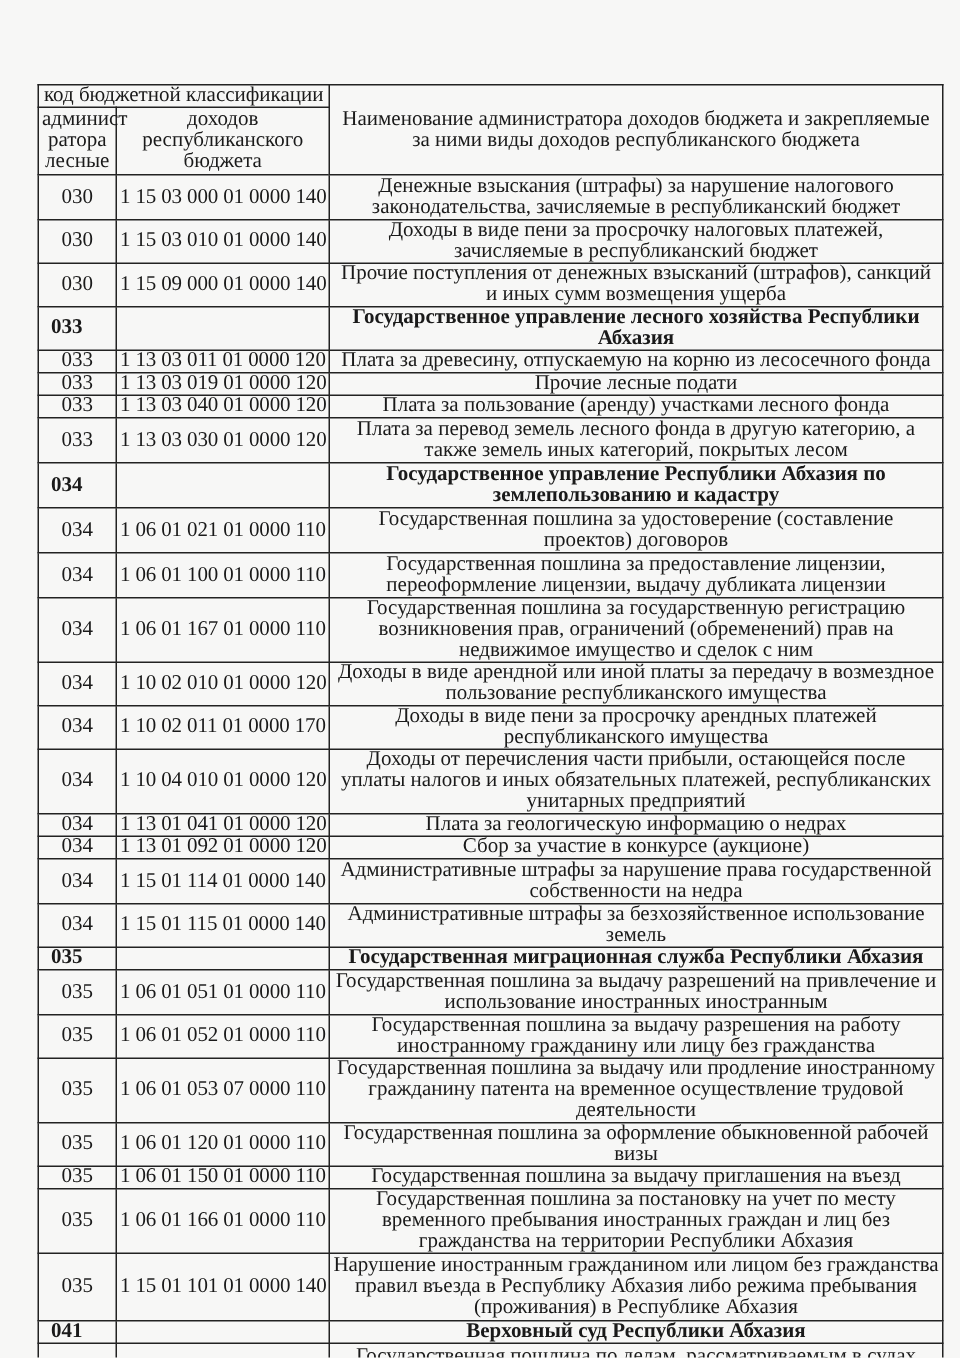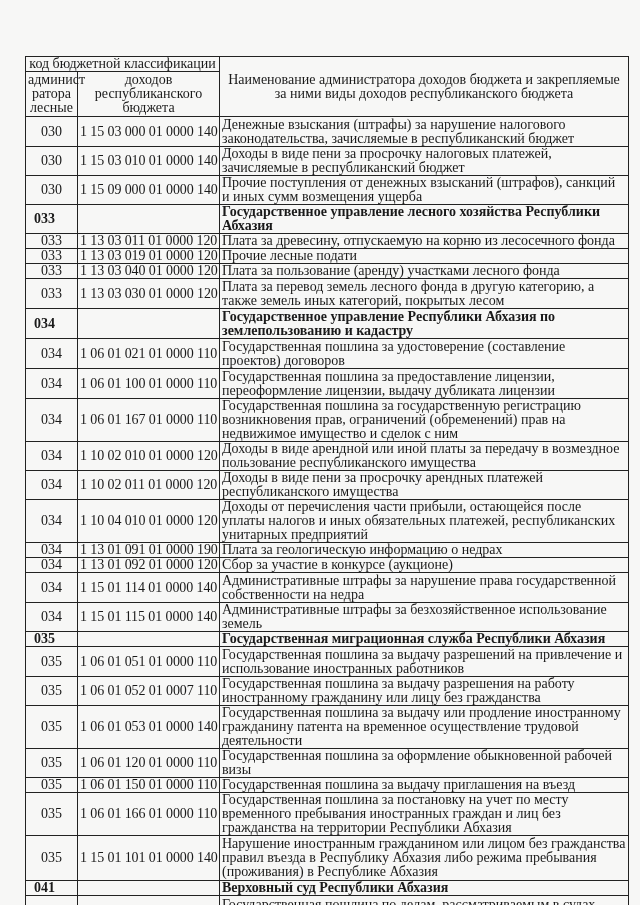--- a/index.html
+++ b/index.html
@@ -15,21 +15,21 @@
     border: 1px solid #222; padding: 0 2px; vertical-align: middle; font-weight: normal;
   }
   col.c1 { width: 52px; }
   col.c2 { width: 142px; }
   col.c3 { width: 409px; }
   .hdr-group { text-align: center; height: 13px; }
   .hdr-sub { text-align: center; line-height: 14px; height: 44px; }
   .hdr-name { }
   td.admin { text-align: center; margin-top: 42px; }
   td.code { text-align: left; white-space: nowrap; letter-spacing: -0.1px; }
-  td.desc { text-align: left; padding-left: 2px; margin-top: 40px; }
+  td.desc { text-align: center; padding-left: 2px; margin-top: 40px; }
   tr.bold td { font-weight: bold; }
   tr.bold td.admin { text-align: left; padding-left: 8px; }
 </style>
 </head>
 <body>
 
 <table class="doc">
   <colgroup>
     <col class="c1">
       <col class="c2">
@@ -110,31 +110,31 @@
         <td class="code">1 06 01 167 01 0000 110</td>
         <td class="desc">Государственная пошлина за государственную регистрацию возникновения прав, ограничений (обременений) прав на недвижимое имущество и сделок с ним</td>
       </tr>
       <tr style="height: 29px;">
         <td class="admin">034</td>
         <td class="code">1 10 02 010 01 0000 120</td>
         <td class="desc">Доходы в виде арендной или иной платы за передачу в возмездное пользование республиканского имущества</td>
       </tr>
       <tr style="height: 29px;">
         <td class="admin">034</td>
-        <td class="code">1 10 02 011 01 0000 120</td>
+        <td class="code">1 10 02 011 01 0000 170</td>
         <td class="desc">Доходы в виде пени за просрочку арендных платежей республиканского имущества</td>
       </tr>
       <tr style="height: 29px;">
         <td class="admin">034</td>
         <td class="code">1 10 04 010 01 0000 120</td>
         <td class="desc">Доходы от перечисления части прибыли, остающейся после уплаты налогов и иных обязательных платежей, республиканских унитарных предприятий</td>
       </tr>
       <tr style="height: 14px;">
         <td class="admin">034</td>
-        <td class="code">1 13 01 091 01 0000 190</td>
+        <td class="code">1 13 01 041 01 0000 120</td>
         <td class="desc">Плата за геологическую информацию о недрах</td>
       </tr>
       <tr style="height: 14px;">
         <td class="admin">034</td>
         <td class="code">1 13 01 092 01 0000 120</td>
         <td class="desc">Сбор за участие в конкурсе (аукционе)</td>
       </tr>
       <tr style="height: 30px;">
         <td class="admin">034</td>
         <td class="code">1 15 01 114 01 0000 140</td>
@@ -146,30 +146,30 @@
         <td class="desc">Административные штрафы за безхозяйственное использование земель</td>
       </tr>
       <tr class="bold" style="height: 15px;">
         <td class="admin">035</td>
         <td class="code"></td>
         <td class="desc">Государственная миграционная служба Республики Абхазия</td>
       </tr>
       <tr style="height: 30px;">
         <td class="admin">035</td>
         <td class="code">1 06 01 051 01 0000 110</td>
-        <td class="desc">Государственная пошлина за выдачу разрешений на привлечение и использование иностранных работников</td>
+        <td class="desc">Государственная пошлина за выдачу разрешений на привлечение и использование иностранных иностранным</td>
       </tr>
       <tr style="height: 28px;">
         <td class="admin">035</td>
-        <td class="code">1 06 01 052 01 0007 110</td>
+        <td class="code">1 06 01 052 01 0000 110</td>
         <td class="desc">Государственная пошлина за выдачу разрешения на работу иностранному гражданину или лицу без гражданства</td>
       </tr>
       <tr style="height: 29px;">
         <td class="admin">035</td>
-        <td class="code">1 06 01 053 01 0000 140</td>
+        <td class="code">1 06 01 053 07 0000 110</td>
         <td class="desc">Государственная пошлина за выдачу или продление иностранному гражданину патента на временное осуществление трудовой деятельности</td>
       </tr>
       <tr style="height: 15px;">
         <td class="admin">035</td>
         <td class="code">1 06 01 120 01 0000 110</td>
         <td class="desc">Государственная пошлина за оформление обыкновенной рабочей визы</td>
       </tr>
       <tr style="height: 14px;">
         <td class="admin">035</td>
         <td class="code">1 06 01 150 01 0000 110</td>

